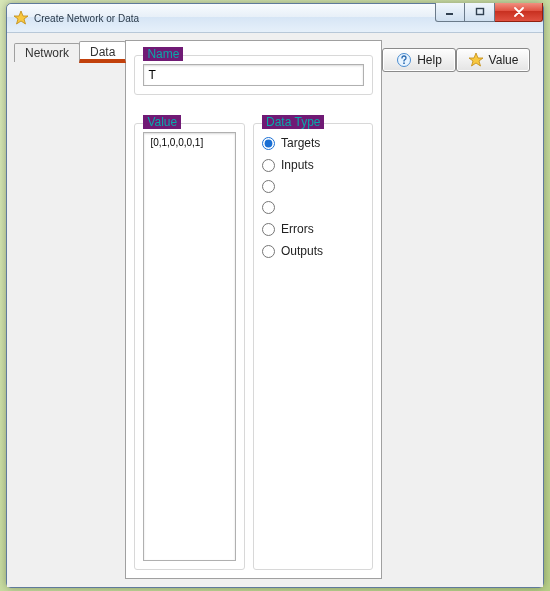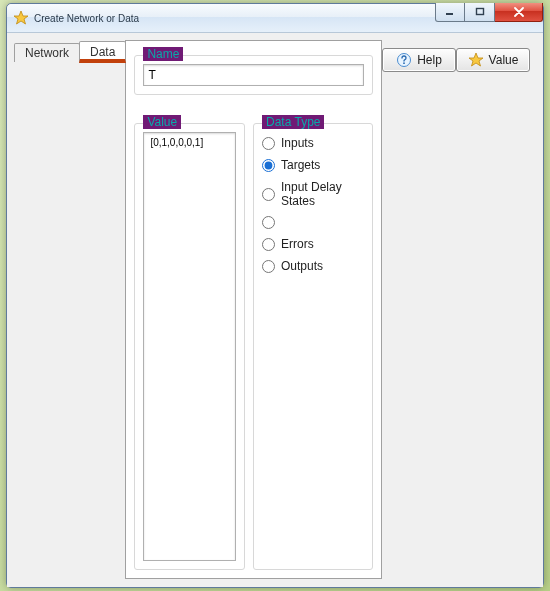--- a/index.html
+++ b/index.html
@@ -175,30 +175,29 @@
 
         <div class="fs fs-value">
           <span class="legend">Value</span>
           <textarea style="">[0,1,0,0,0,1]</textarea>
         </div>
 
         <div class="fs fs-type">
           <span class="legend">Data Type</span>
           <div class="radio-list" id="radio-list">
               <label class="radio-item">
-                <input type="radio" name="dtype" style="">
-                <span>Inputs</span>
-              </label>
-              <label class="radio-item">
                 <input type="radio" name="dtype" checked="" style="">
                 <span>Targets</span>
               </label>
               <label class="radio-item">
                 <input type="radio" name="dtype" style="">
-                <span>Input Delay States</span>
+                <span>Inputs</span>
+              </label>
+              <label class="radio-item">
+                <input type="radio" name="dtype" style="">
               </label>
               <label class="radio-item">
                 <input type="radio" name="dtype" style="">
               </label>
               <label class="radio-item">
                 <input type="radio" name="dtype" style="">
                 <span>Errors</span>
               </label>
               <label class="radio-item">
                 <input type="radio" name="dtype" style="">

